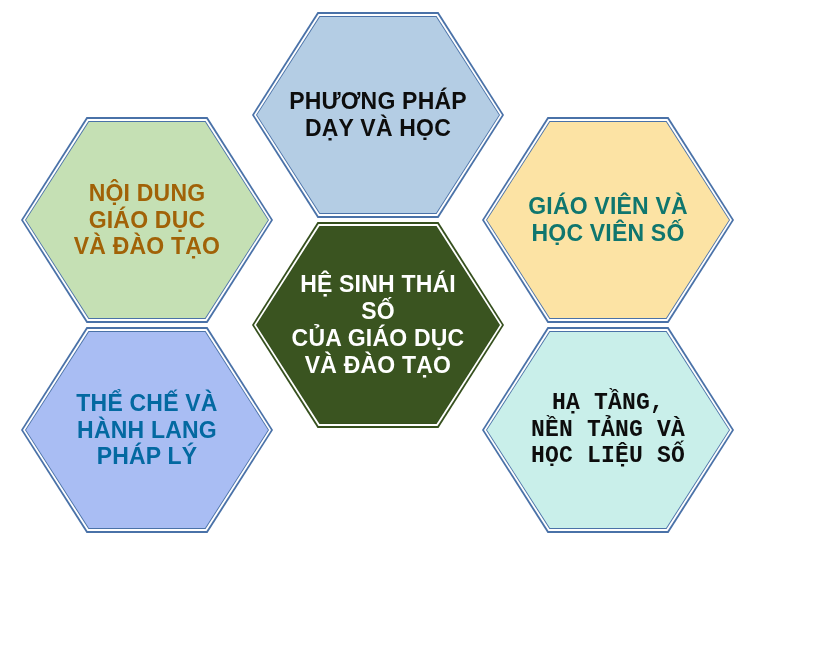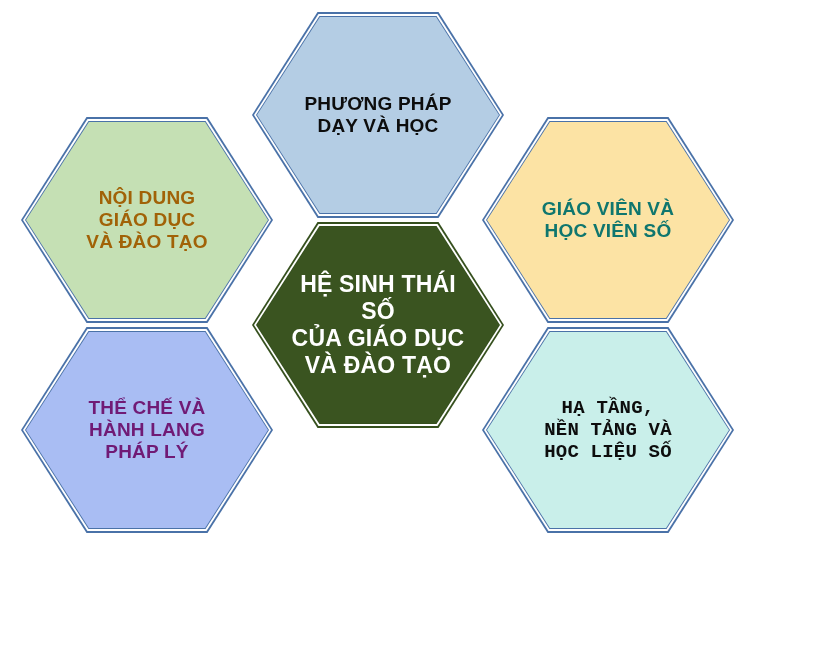--- a/index.html
+++ b/index.html
@@ -64,21 +64,21 @@
 
   .hex .hex-label {
     position: absolute;
     inset: 0;
     display: flex;
     flex-direction: column;
     align-items: center;
     justify-content: center;
     text-align: center;
     font-weight: bold;
-    font-size: 19px;
+    font-size: 23px;
     line-height: 1.17;
     letter-spacing: 0.2px;
     color: #0d0d0d;
     padding: 12px 26px;
     white-space: pre-line;
   }
 
   
   #hex-top          { left: 252px; top: 12px;  }
   #hex-upper-left   { left: 21px;  top: 117px; }
@@ -138,21 +138,21 @@
     <div class="hex-fill" style="background: rgb(252, 227, 164);"></div>
     <div class="hex-label" style="color: #0f766e;">GIÁO VIÊN VÀ
 HỌC VIÊN SỐ</div>
   </div>
 
   <div class="hex" id="hex-lower-left">
     <div class="hex-border" style="background: rgb(74, 114, 168);"></div>
     <div class="hex-gap"></div>
     <div class="hex-line" style="background: rgb(74, 114, 168);"></div>
     <div class="hex-fill" style="background: rgb(169, 189, 243);"></div>
-    <div class="hex-label" style="color: #701a75;">THỂ CHẾ VÀ
+    <div class="hex-label" style="color: #0369a1;">THỂ CHẾ VÀ
 HÀNH LANG
 PHÁP LÝ</div>
   </div>
 
   <div class="hex" id="hex-lower-right">
     <div class="hex-border" style="background: rgb(74, 114, 168);"></div>
     <div class="hex-gap"></div>
     <div class="hex-line" style="background: rgb(74, 114, 168);"></div>
     <div class="hex-fill" style="background: rgb(201, 239, 234);"></div>
     <div class="hex-label" style="color: rgb(13, 13, 13); font-family: Liberation Mono, monospace;">HẠ TẦNG,

